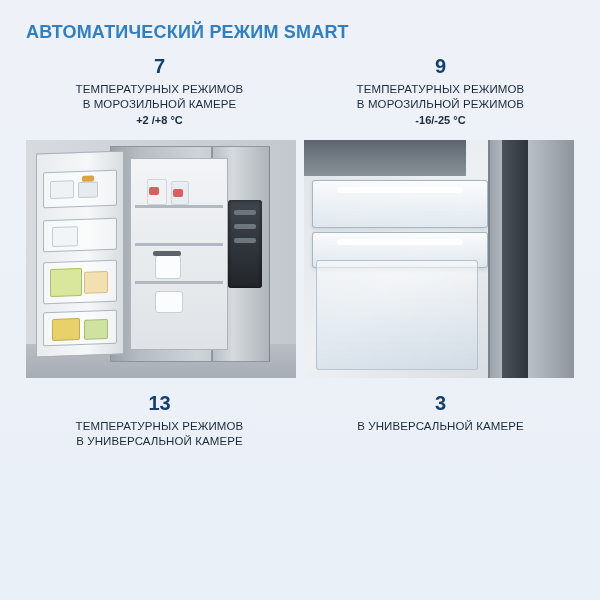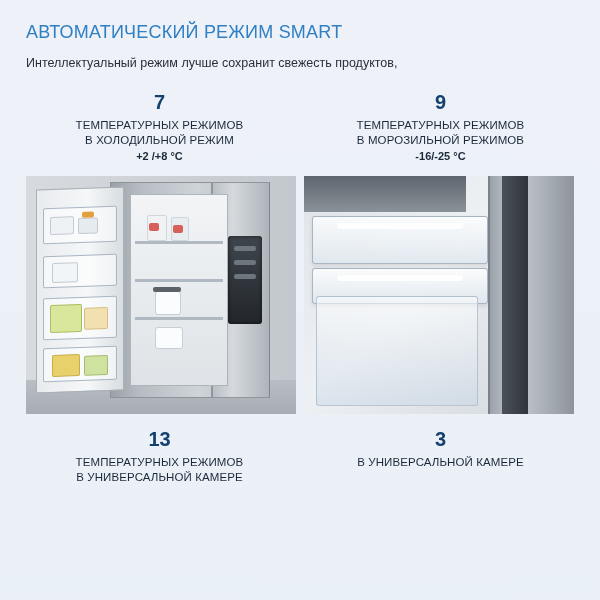--- a/index.html
+++ b/index.html
@@ -30,21 +30,21 @@
     line-height: 1.15;
   }
   .sub {
     font-size: 12.5px;
     color: #2a2f36;
     margin: 0 0 24px 0;
     line-height: 1.3;
   }
   .h2 {
     font-size: 18px;
-    font-weight: normal;
+    font-weight: bold;
     color: #2f7fc4;
     letter-spacing: 0.2px;
     margin: 0 0 12px 0;
     line-height: 1.15;
   }
   .sub2 {
     font-size: 12.5px;
     color: #2a2f36;
     margin: 0 0 20px 0;
     line-height: 1.3;
@@ -223,27 +223,26 @@
   }
   .footer-space { height: 24px; }
 </style>
 </head>
 <body>
 
 <div class="page">
 
 
   <div class="h2">АВТОМАТИЧЕСКИЙ РЕЖИМ SMART</div>
-  <div class="sub2">Интеллектуальный режим лучше сохранит свежесть продуктов,</div>
 
   <div class="grid">
     <div class="spec">
       <div class="num">7</div>
       <div class="lbl">ТЕМПЕРАТУРНЫХ РЕЖИМОВ</div>
-      <div class="lbl">В ХОЛОДИЛЬНОЙ РЕЖИМ</div>
+      <div class="lbl">В МОРОЗИЛЬНОЙ КАМЕРЕ</div>
       <div class="range">+2 /+8 °C</div>
     </div>
     <div class="spec">
       <div class="num">9</div>
       <div class="lbl">ТЕМПЕРАТУРНЫХ РЕЖИМОВ</div>
       <div class="lbl">В МОРОЗИЛЬНОЙ РЕЖИМОВ</div>
       <div class="range">-16/-25 °C</div>
     </div>
   </div>
 

